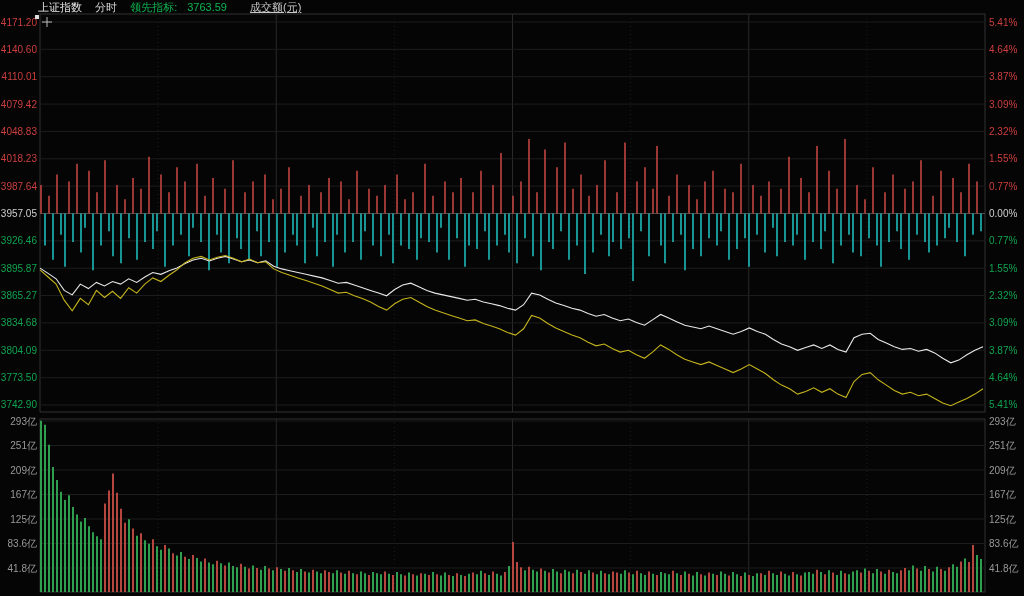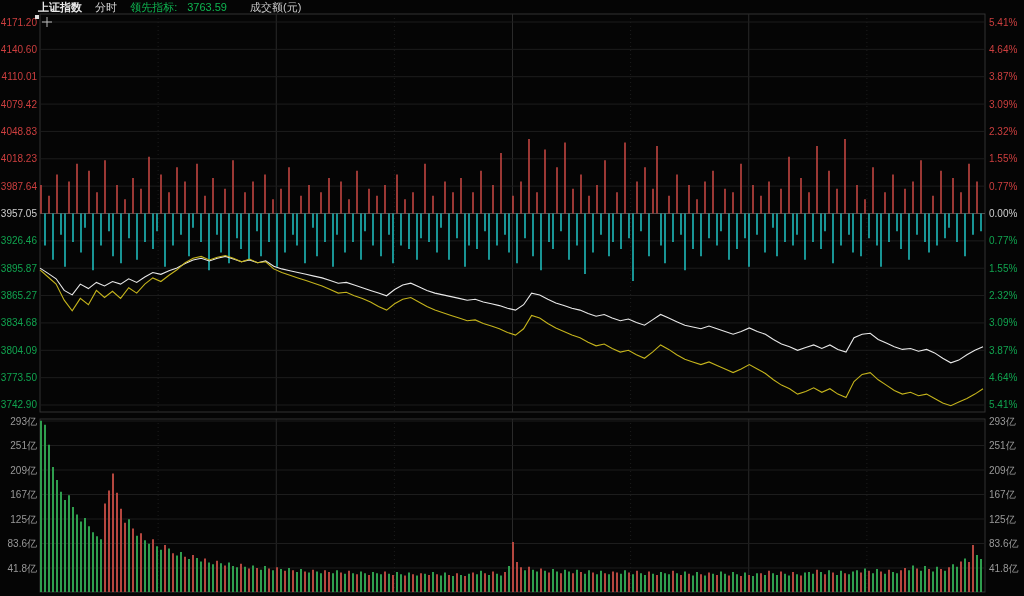--- a/index.html
+++ b/index.html
@@ -1,23 +1,23 @@
 <!DOCTYPE html>
 <html><head>
 <meta charset="utf-8">
 <style>
   html,body{margin:0;padding:0;background:#000;}
   .screen{position:relative;width:1024px;height:596px;background:#050505;overflow:hidden;
           font-family:"Liberation Sans","DejaVu Sans",sans-serif;}
   .hdr{position:absolute;top:1px;left:38px;height:13px;font-size:11px;line-height:13px;white-space:nowrap;}
   .hdr span{margin-right:10px;}
-  .sym{color:#e8e8e8;font-weight:bold;}
+  .sym{color:#e8e8e8;font-weight:normal;}
   .per{color:#d5d5d5;}
   .lead{color:#0fb551;text-align:center;}
-  .amt{color:#c9c9c9;}
+  .amt{color:#c9c9c9;text-decoration:underline;}
   svg{position:absolute;left:0;top:0;}
 </style>
 </head>
 <body>
 
 <div class="screen">
   <div class="hdr">
     <span class="sym">上证指数</span>
     <span class="per">分时</span>
     <span class="lead"><span>领先指标:</span><span>3763.59</span></span>

